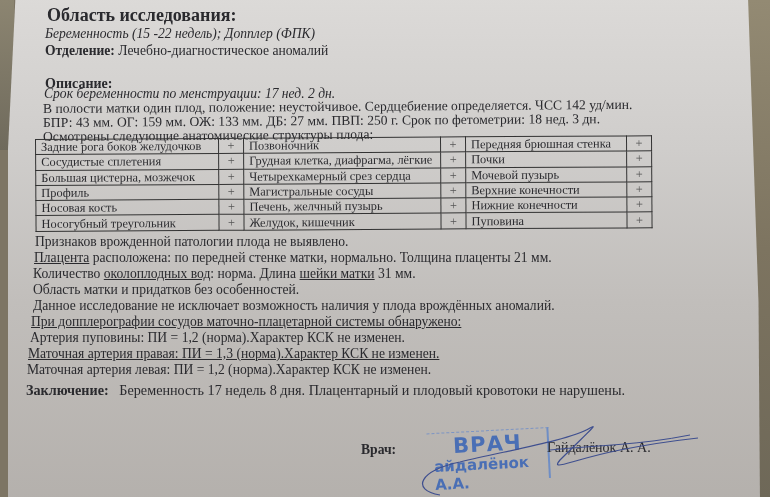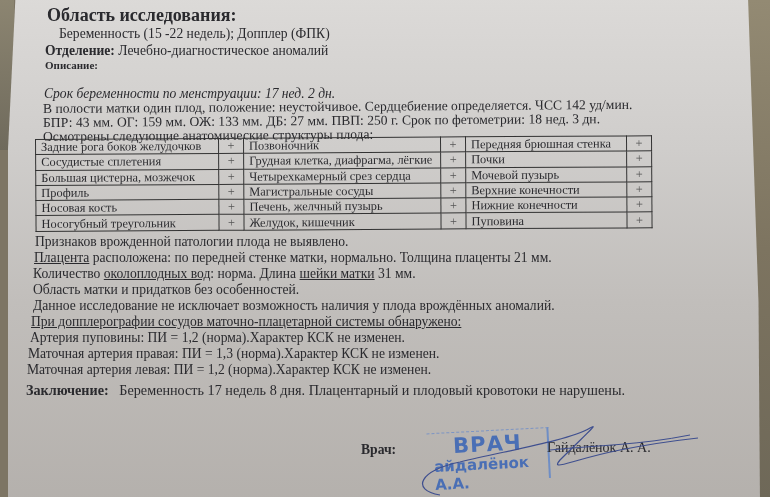--- a/index.html
+++ b/index.html
@@ -45,26 +45,26 @@
   svg.sig { position:absolute; left:400px; top:420px; }
 </style>
 </head>
 <body>
 
 <div class="bg-left"></div>
 <div class="bg-right"></div>
 <div class="paper"></div>
 
 <div class="line bold" style="left:47px;top:7px;font-size:18px;">Область исследования:</div>
-<div class="line" style="left:59px;top:26px;">Беременность (15 -22 недель); Допплер (ФПК)</div>
+<div class="line" style="left:45px;top:26px;font-style:italic;">Беременность (15 -22 недель); Допплер (ФПК)</div>
 <div class="line" style="left:45px;top:43px;">
   <span class="bold">Отделение:</span>
   <span>Лечебно-диагностическое аномалий</span>
 </div>
-<div class="line bold" style="left:45px;top:57px;font-size:11px;">Описание:</div>
+<div class="line bold" style="left:45px;top:76px;font-size:14px;">Описание:</div>
 
 <div class="line" style="left:44px;top:86px;font-style:italic;">Срок беременности по менструации:  17 нед. 2 дн.</div>
 <div class="line" style="left:43px;top:101px;transform:rotate(-0.4deg);transform-origin:left;">В полости  матки  один плод, положение: неустойчивое. Сердцебиение определяется. ЧСС 142 уд/мин.</div>
 <div class="line" style="left:43px;top:115px;transform:rotate(-0.4deg);transform-origin:left;">БПР: 43 мм. ОГ: 159  мм. ОЖ: 133 мм. ДБ: 27 мм. ПВП: 250  г. Срок по фетометрии: 18 нед. 3 дн.</div>
 <div class="line" style="left:43px;top:129px;transform:rotate(-0.4deg);transform-origin:left;">Осмотрены следующие анатомические структуры плода:</div>
 
 <table class="anat">
   <tbody>
     <tr>
       <td class="c1">Задние рога боков желудочков</td>
@@ -122,21 +122,21 @@
   <span class="u">Плацента</span><span> расположена: по передней стенке матки, нормально. Толщина плаценты 21  мм.</span>
 </div>
 <div class="line" style="left:33px;top:266px;">
   <span>Количество </span><span class="u">околоплодных вод</span><span>: норма. Длина </span><span class="u">шейки матки</span><span> 31  мм.</span>
 </div>
 <div class="line" style="left:33px;top:282px;">Область матки и придатков без особенностей.</div>
 <div class="line" style="left:33px;top:298px;">Данное исследование не исключает возможность наличия у плода врождённых аномалий.</div>
 
 <div class="line u" style="left:31px;top:314px;">При допплерографии сосудов маточно-плацетарной системы обнаружено:</div>
 <div class="line" style="left:30px;top:330px;">Артерия пуповины: ПИ =  1,2 (норма).Характер КСК не изменен.</div>
-<div class="line" style="left:28px;top:346px;">Маточная артерия правая: ПИ = 1,3  (норма).Характер КСК не изменен.</div>
+<div class="line" style="left:28px;top:346px;text-decoration:underline;">Маточная артерия правая: ПИ = 1,3  (норма).Характер КСК не изменен.</div>
 <div class="line" style="left:27px;top:362px;">Маточная артерия левая: ПИ = 1,2  (норма).Характер КСК не изменен.</div>
 
 <div class="line" style="left:26px;top:382px;font-size:14.2px;">
   <span class="bold">Заключение:</span>&nbsp;&nbsp;
   <span>Беременность  17  недель  8  дня.   Плацентарный и плодовый кровотоки не нарушены.</span>
 </div>
 
 <div class="line bold" style="left:361px;top:442px;font-size:13.6px;">Врач:</div>
 <div class="stamp">
   <div class="frame"></div>

